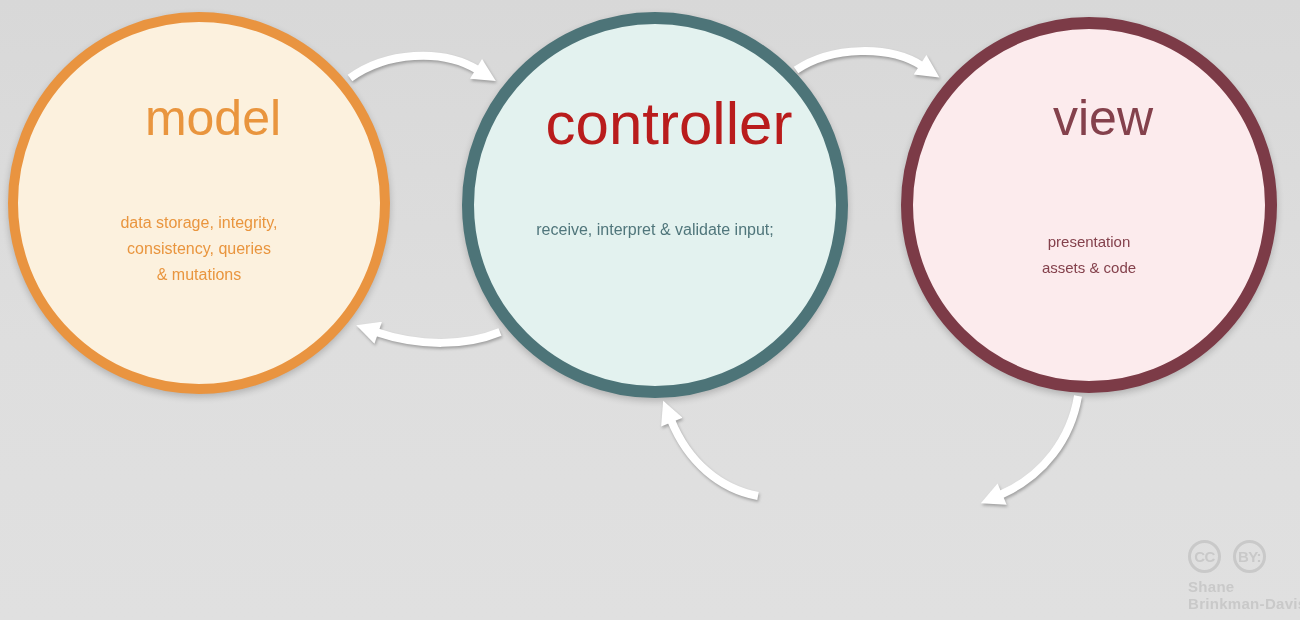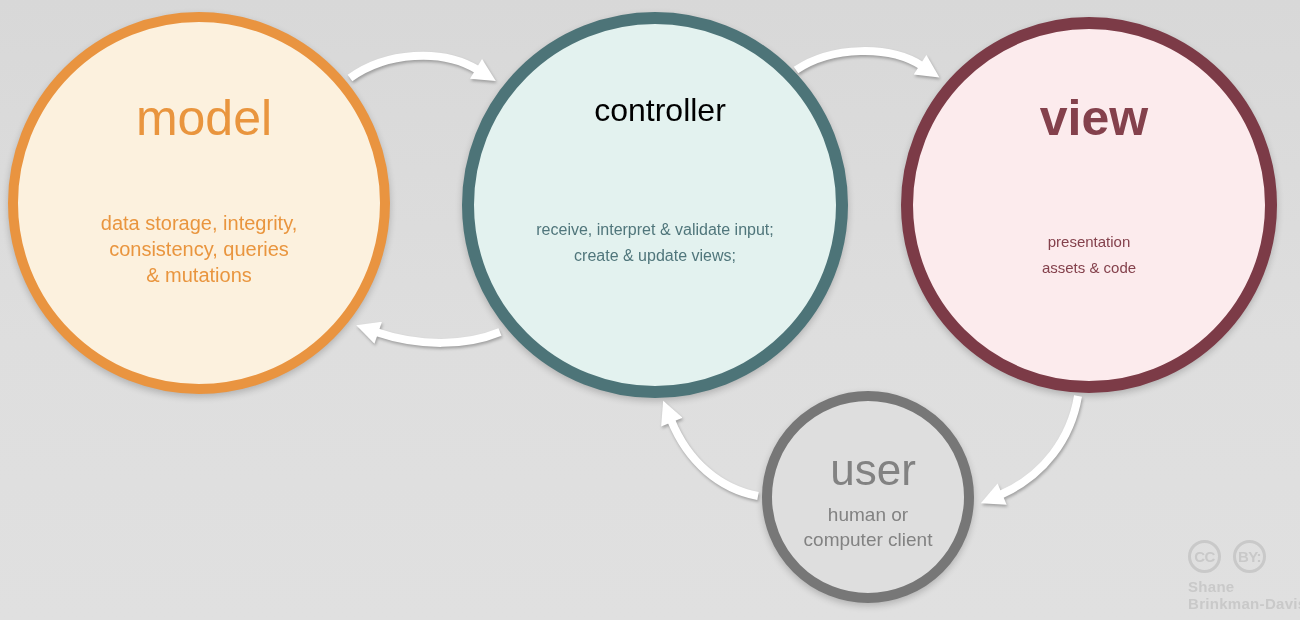--- a/index.html
+++ b/index.html
@@ -13,47 +13,47 @@
   }
 
   
   .node {
     position:absolute;
     border-radius:50%;
     box-shadow:0 3px 7px rgba(0,0,0,0.20);
     z-index:1;
   }
   .node-title {
-    position:absolute; left:5px; width:100%;
+    position:absolute; left:14px; width:100%;
     text-align:center; line-height:1; font-weight:400;
   }
   .node-desc {
     position:absolute; left:0; width:100%;
     text-align:center; font-weight:400;
   }
 
   .node.model {
     left:8px; top:12px; width:362px; height:362px;
     background:#fcf1de; border:10px solid #e99440;
   }
   .model .node-title { top:71px; font-size:50px; color:#e9953e; }
-  .model .node-desc  { top:188px; font-size:20px; line-height:26px; color:#e9953e; }
+  .model .node-desc  { top:188px; font-size:16px; line-height:26px; color:#e9953e; }
 
   .node.controller {
     left:462px; top:12px; width:362px; height:362px;
     background:#e3f2ef; border:12px solid #4d7478;
   }
-  .controller .node-title { top:70px; font-size:32px; color:#000000; }
+  .controller .node-title { top:70px; font-size:60px; color:#b91c1c; }
   .controller .node-desc  { top:193px; font-size:16px; line-height:26px; color:#50767b; }
 
   .node.view {
     left:901px; top:17px; width:352px; height:352px;
     background:#fcebed; border:12px solid #7c3b47;
   }
-  .view .node-title { top:64px; font-size:50px; color:#84414c;font-weight:bold; }
+  .view .node-title { top:64px; font-size:50px; color:#84414c; }
   .view .node-desc  { top:200px; font-size:15px; line-height:26px; color:#84414c; }
 
   .node.user {
     left:762px; top:391px; width:192px; height:192px;
     background:#dedede; border:10px solid #777777;
   }
   .user .node-title { top:47px; font-size:44px; color:#828282; }
   .user .node-desc  { top:101px; font-size:19px; line-height:25px; color:#828282; }
 
   
@@ -106,39 +106,31 @@
       <div>data storage, integrity,</div>
       <div>consistency, queries</div>
       <div>&amp; mutations</div>
     </div>
   </div>
 
   <div class="node controller">
     <div class="node-title">controller</div>
     <div class="node-desc">
       <div>receive, interpret &amp; validate input;</div>
-      <div>create &amp; update views;</div>
     </div>
   </div>
 
   <div class="node view">
     <div class="node-title">view</div>
     <div class="node-desc">
       <div>presentation</div>
       <div>assets &amp; code</div>
     </div>
   </div>
 
-  <div class="node user">
-    <div class="node-title">user</div>
-    <div class="node-desc">
-      <div>human or</div>
-      <div>computer client</div>
-    </div>
-  </div>
 
   <div class="attribution">
     <div class="badges">
       <div class="badge">CC</div>
       <div class="badge">BY:</div>
     </div>
     <div class="author">
       <div>Shane</div>
       <div>Brinkman-Davis</div>
     </div>

